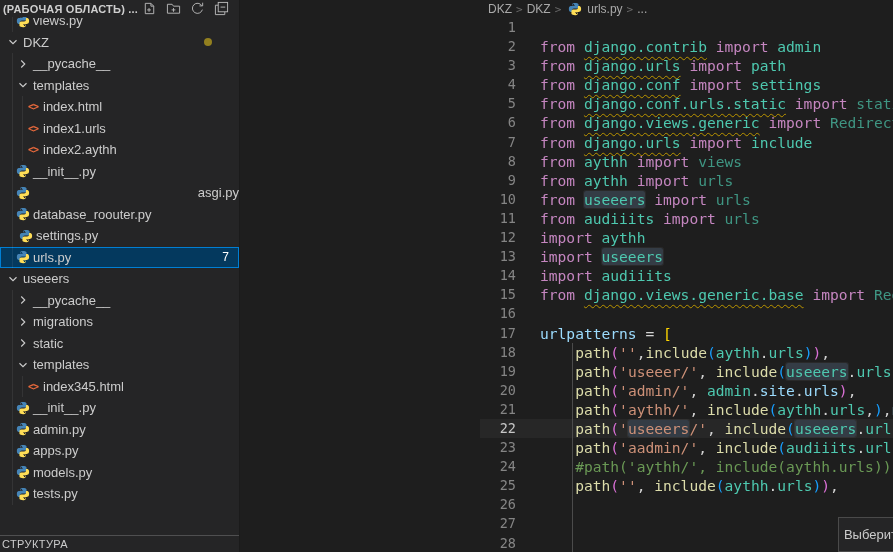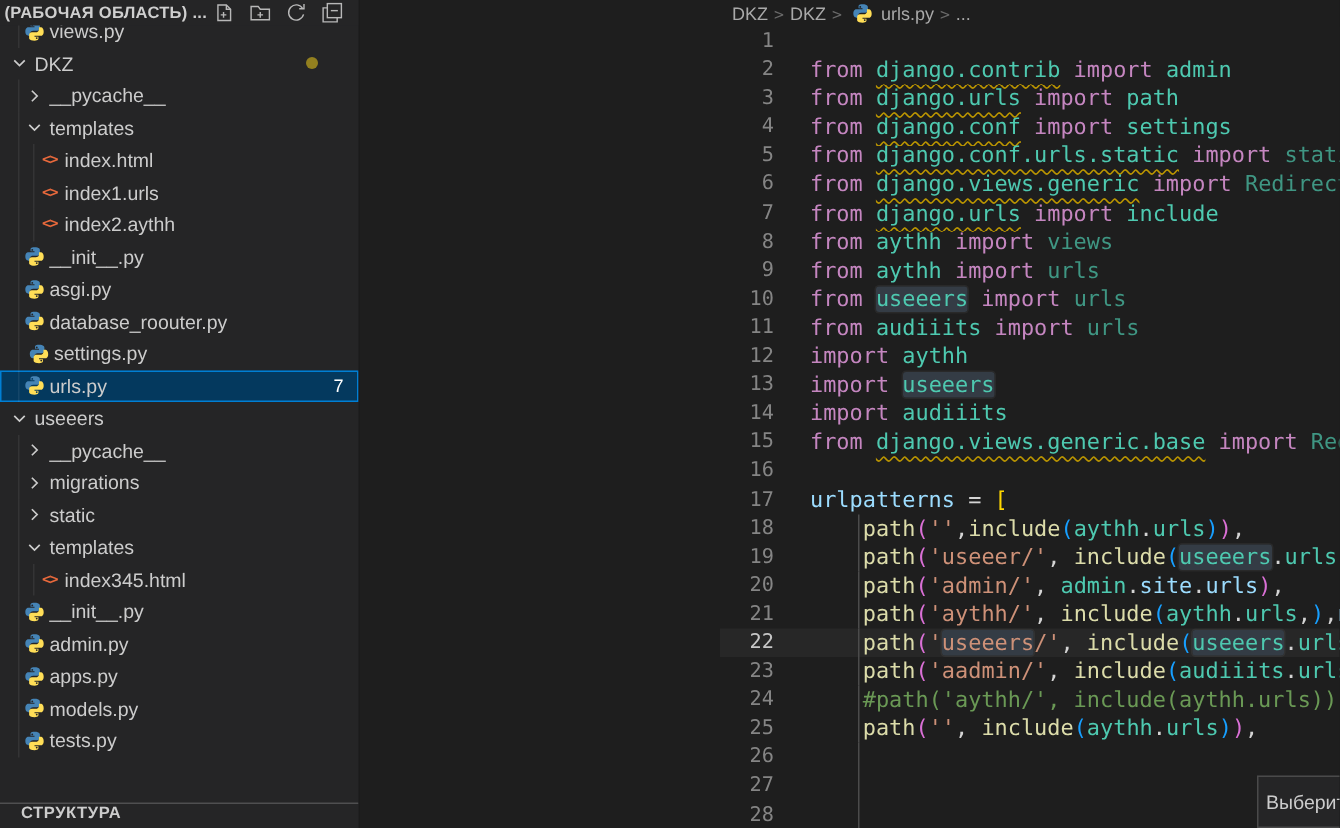--- a/index.html
+++ b/index.html
@@ -26,22 +26,22 @@
   .tw svg { display:block; }
   .tw.open svg { transform:rotate(90deg); }
   .lbl { padding-left:2px; }
   .html-ic { font-family:"DejaVu Sans Mono",monospace; font-weight:bold; font-size:10px;
     color:#e8693c; letter-spacing:-1px; }
   .badge { position:absolute; right:10px; font-size:12px; color:#ffffff; }
   .dot { position:absolute; right:27px; width:8px; height:8px; border-radius:50%; background:#93801f; }
   .tguide { position:absolute; top:0; bottom:0; width:1px; background:rgba(255,255,255,0.07); }
   .outline-bar { position:absolute; left:0; right:0; bottom:0; height:17px; z-index:6;
     background:#252526; border-top:1px solid rgba(190,190,190,0.28);
-    display:flex; font-size:11px; font-weight:bold;
-    color:#cccccc; letter-spacing:.4px; padding-left:14px; }
+    display:flex; align-items:center; font-size:11px; font-weight:normal;
+    color:#cccccc; letter-spacing:.4px; padding-left:2px; }
   
   .editor { position:absolute; left:240px; top:0; right:0; bottom:0; background:#1e1e1e; }
   .breadcrumb { position:absolute; left:240px; top:0; right:0; height:18px;
     display:flex; align-items:center; padding-left:8px; gap:3px;
     font-size:12px; color:#a9a9a9; z-index:2; background:#1e1e1e; }
   .bc-item { cursor:pointer; }
   .bc-sep { color:#6a6a6a; font-family:"DejaVu Sans Mono",monospace; font-size:11px; padding:0 1px; }
   .bc-ic { display:flex; margin:0 2px 0 3px; }
   .code { position:absolute; left:240px; top:18px; width:580px; height:534px; overflow:hidden;
     font-family:"DejaVu Sans Mono",monospace; font-size:14.6px; }
@@ -131,21 +131,21 @@
       <div class="row" style="padding-left: 15px;">
         <div class="tguide" style="left: 12px;"></div>
         <span class="slot fic">
           <svg width="14" height="14" viewBox="0 0 16 16">
             <path fill="#4584b6" d="M7.9 1C4.9 1 5 2.4 5 2.4V4h3v.7H3.6S1 4.4 1 7.9c0 3.5 2.3 3.4 2.3 3.4h1.3V9.7s-.1-2.3 2.3-2.3h3s2.2 0 2.2-2.1V3.2S12.5 1 7.9 1zM6.3 2.3a.7.7 0 1 1 0 1.4.7.7 0 0 1 0-1.4z"></path>
             <path fill="#ffde57" d="M8.1 15c3 0 2.9-1.4 2.9-1.4V12H8v-.7h4.4S15 11.6 15 8.1c0-3.5-2.3-3.4-2.3-3.4h-1.3v1.6s.1 2.3-2.3 2.3h-3s-2.2 0-2.2 2.1v2.1S3.5 15 8.1 15zm1.6-1.3a.7.7 0 1 1 0-1.4.7.7 0 0 1 0 1.4z"></path>
           </svg>
         </span>
         <span class="lbl">__init__.py</span>
       </div>
-      <div class="row" style="padding-left: 15px;">
+      <div class="row" style="padding-left: 15px; justify-content: space-between;">
         <div class="tguide" style="left: 12px;"></div>
         <span class="slot fic">
           <svg width="14" height="14" viewBox="0 0 16 16">
             <path fill="#4584b6" d="M7.9 1C4.9 1 5 2.4 5 2.4V4h3v.7H3.6S1 4.4 1 7.9c0 3.5 2.3 3.4 2.3 3.4h1.3V9.7s-.1-2.3 2.3-2.3h3s2.2 0 2.2-2.1V3.2S12.5 1 7.9 1zM6.3 2.3a.7.7 0 1 1 0 1.4.7.7 0 0 1 0-1.4z"></path>
             <path fill="#ffde57" d="M8.1 15c3 0 2.9-1.4 2.9-1.4V12H8v-.7h4.4S15 11.6 15 8.1c0-3.5-2.3-3.4-2.3-3.4h-1.3v1.6s.1 2.3-2.3 2.3h-3s-2.2 0-2.2 2.1v2.1S3.5 15 8.1 15zm1.6-1.3a.7.7 0 1 1 0-1.4.7.7 0 0 1 0 1.4z"></path>
           </svg>
         </span>
         <span class="lbl">asgi.py</span>
       </div>
       <div class="row" style="padding-left: 15px;">

